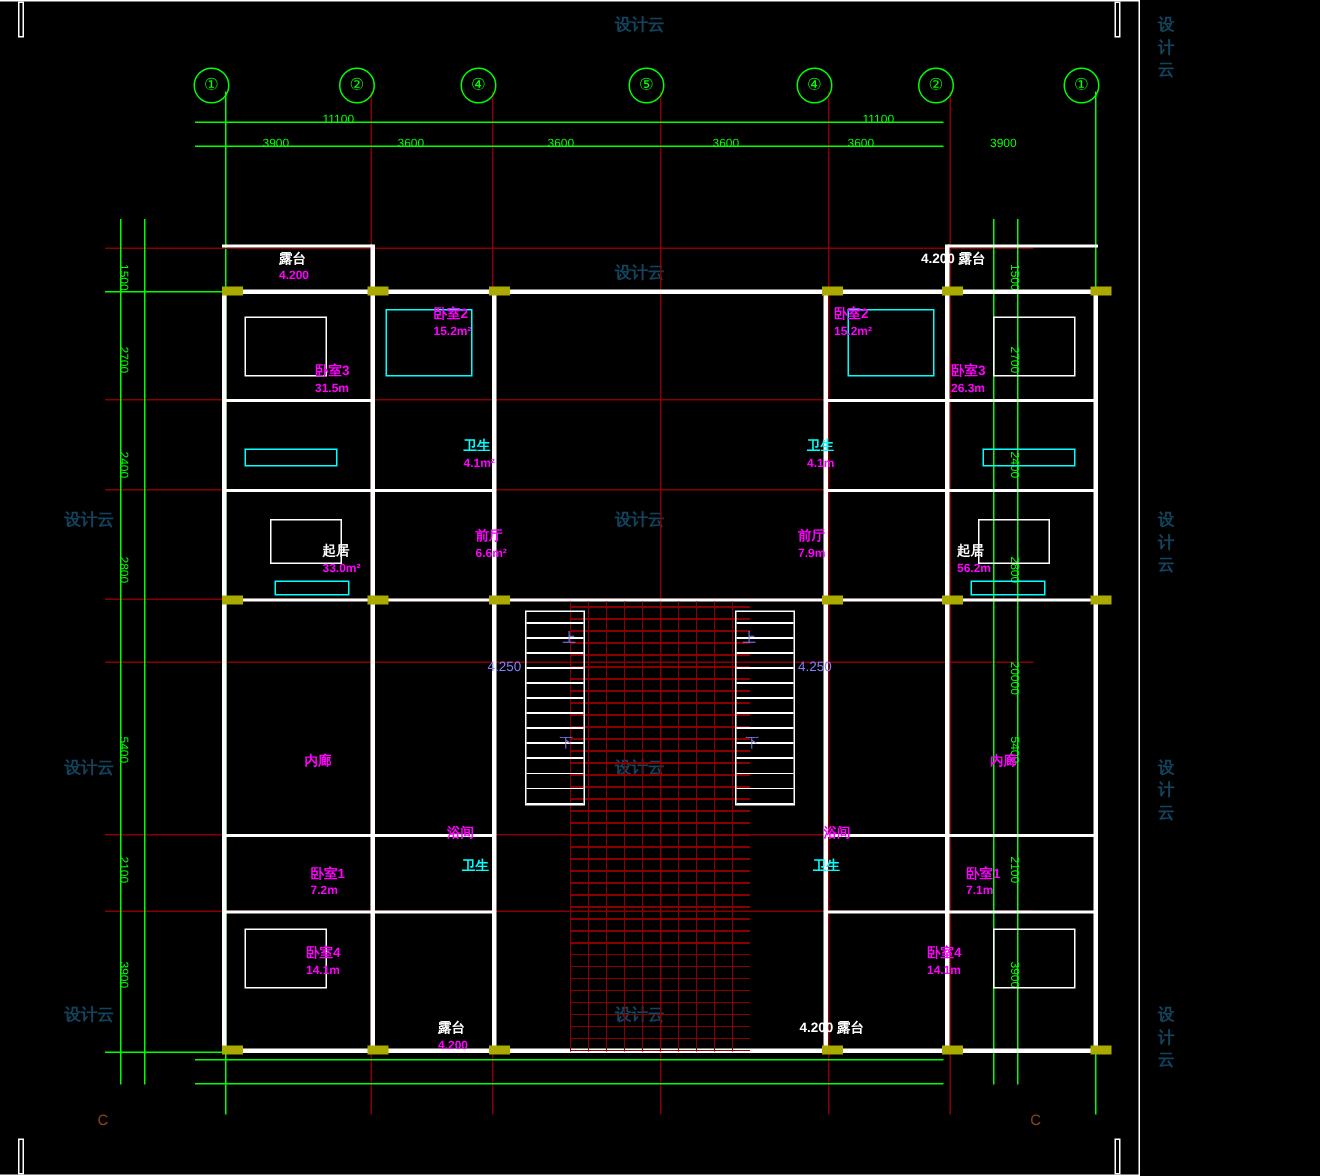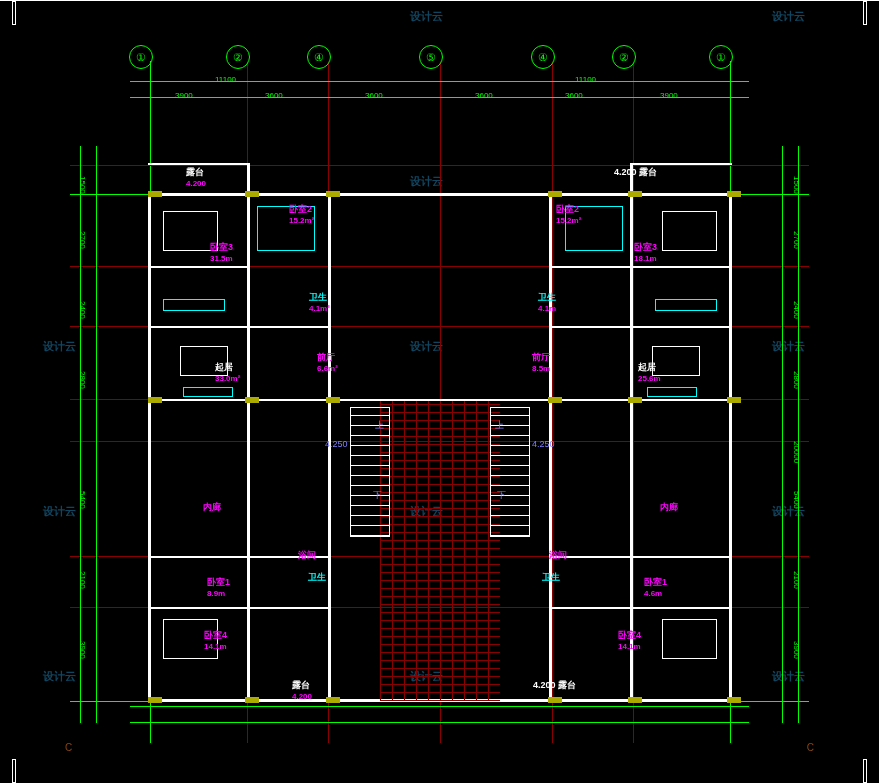--- a/index.html
+++ b/index.html
@@ -1,16 +1,16 @@
 <!DOCTYPE html>
 <html><head>
 <meta charset="utf-8">
 <style>
 body{margin:0;background:#000;font-family:Arial,sans-serif;overflow:hidden}
-#canvas{position:relative;width:880px;height:784px;background:#000;border-top:1px solid #fff;border-right:1px solid #fff;border-bottom:1px solid #fff;box-sizing:border-box}
+#canvas{position:relative;width:760px;height:784px;background:#000;border-top:1px solid #fff;border-right:1px solid #fff;border-bottom:1px solid #fff;box-sizing:border-box}
 .ns{position:absolute;width:4px;height:24px;border:1px solid #fff;box-sizing:border-box}
 .ns.tl{top:0;left:12px}
 .ns.tr{top:0;right:12px}
 .ns.bl{bottom:0;left:12px}
 .ns.br{bottom:0;right:12px}
 .gline{position:absolute;background:#800}
 .gline.v{width:1px;top:60px;bottom:40px}
 .gline.h{height:1px;left:70px;right:70px}
 .gline.green{background:#0f0}
 .wall{position:absolute;background:#fff}
@@ -177,33 +177,33 @@
     </div>
   <div id="rooms">
       <div class="rlabel white" style="left: 186px; top: 165px;">露台<span class="area">4.200</span></div>
       <div class="rlabel" style="left: 289px; top: 202px;">卧室2<span class="area">15.2m²</span></div>
       <div class="rlabel" style="left: 210px; top: 240px;">卧室3<span class="area">31.5m</span></div>
       <div class="rlabel cyan" style="left: 309px; top: 290px;">卫生<span class="area">4.1m²</span></div>
       <div class="rlabel" style="left: 317px; top: 350px;">前厅<span class="area">6.6m²</span></div>
       <div class="rlabel white" style="left: 215px; top: 360px;">起居<span class="area">33.0m²</span></div>
       <div class="rlabel" style="left: 203px; top: 500px;">内廊</div>
       <div class="rlabel cyan" style="left: 308px; top: 570px;">卫生</div>
-      <div class="rlabel" style="left: 207px; top: 575px;">卧室1<span class="area">8.9m</span></div>
+      <div class="rlabel" style="left: 207px; top: 575px;">卧室1<span class="area">7.2m</span></div>
       <div class="rlabel" style="left: 204px; top: 628px;">卧室4<span class="area">14.1m</span></div>
       <div class="rlabel white" style="left: 292px; top: 678px;">露台<span class="area">4.200</span></div>
       <div class="rlabel" style="left: 298px; top: 548px;">浴间</div>
       <div class="rlabel white" style="left: 614px; top: 165px;">4.200 露台</div>
       <div class="rlabel" style="left: 556px; top: 202px;">卧室2<span class="area">15.2m²</span></div>
-      <div class="rlabel" style="left: 634px; top: 240px;">卧室3<span class="area">18.1m</span></div>
+      <div class="rlabel" style="left: 634px; top: 240px;">卧室3<span class="area">26.3m</span></div>
       <div class="rlabel cyan" style="left: 538px; top: 290px;">卫生<span class="area">4.1m</span></div>
-      <div class="rlabel" style="left: 532px; top: 350px;">前厅<span class="area">8.5m</span></div>
-      <div class="rlabel white" style="left: 638px; top: 360px;">起居<span class="area">25.6m</span></div>
+      <div class="rlabel" style="left: 532px; top: 350px;">前厅<span class="area">7.9m</span></div>
+      <div class="rlabel white" style="left: 638px; top: 360px;">起居<span class="area">56.2m</span></div>
       <div class="rlabel" style="left: 660px; top: 500px;">内廊</div>
       <div class="rlabel cyan" style="left: 542px; top: 570px;">卫生</div>
-      <div class="rlabel" style="left: 644px; top: 575px;">卧室1<span class="area">4.6m</span></div>
+      <div class="rlabel" style="left: 644px; top: 575px;">卧室1<span class="area">7.1m</span></div>
       <div class="rlabel" style="left: 618px; top: 628px;">卧室4<span class="area">14.1m</span></div>
       <div class="rlabel white" style="left: 533px; top: 678px;">4.200 露台</div>
       <div class="rlabel" style="left: 549px; top: 548px;">浴间</div>
     </div>
   <div id="elevs">
       <div class="el" style="left: 375px; top: 418px;">上</div>
       <div class="el" style="left: 325px; top: 438px;">4.250</div>
       <div class="el" style="left: 373px; top: 488px;">下</div>
       <div class="el" style="left: 495px; top: 418px;">上</div>
       <div class="el" style="left: 532px; top: 438px;">4.250</div>

